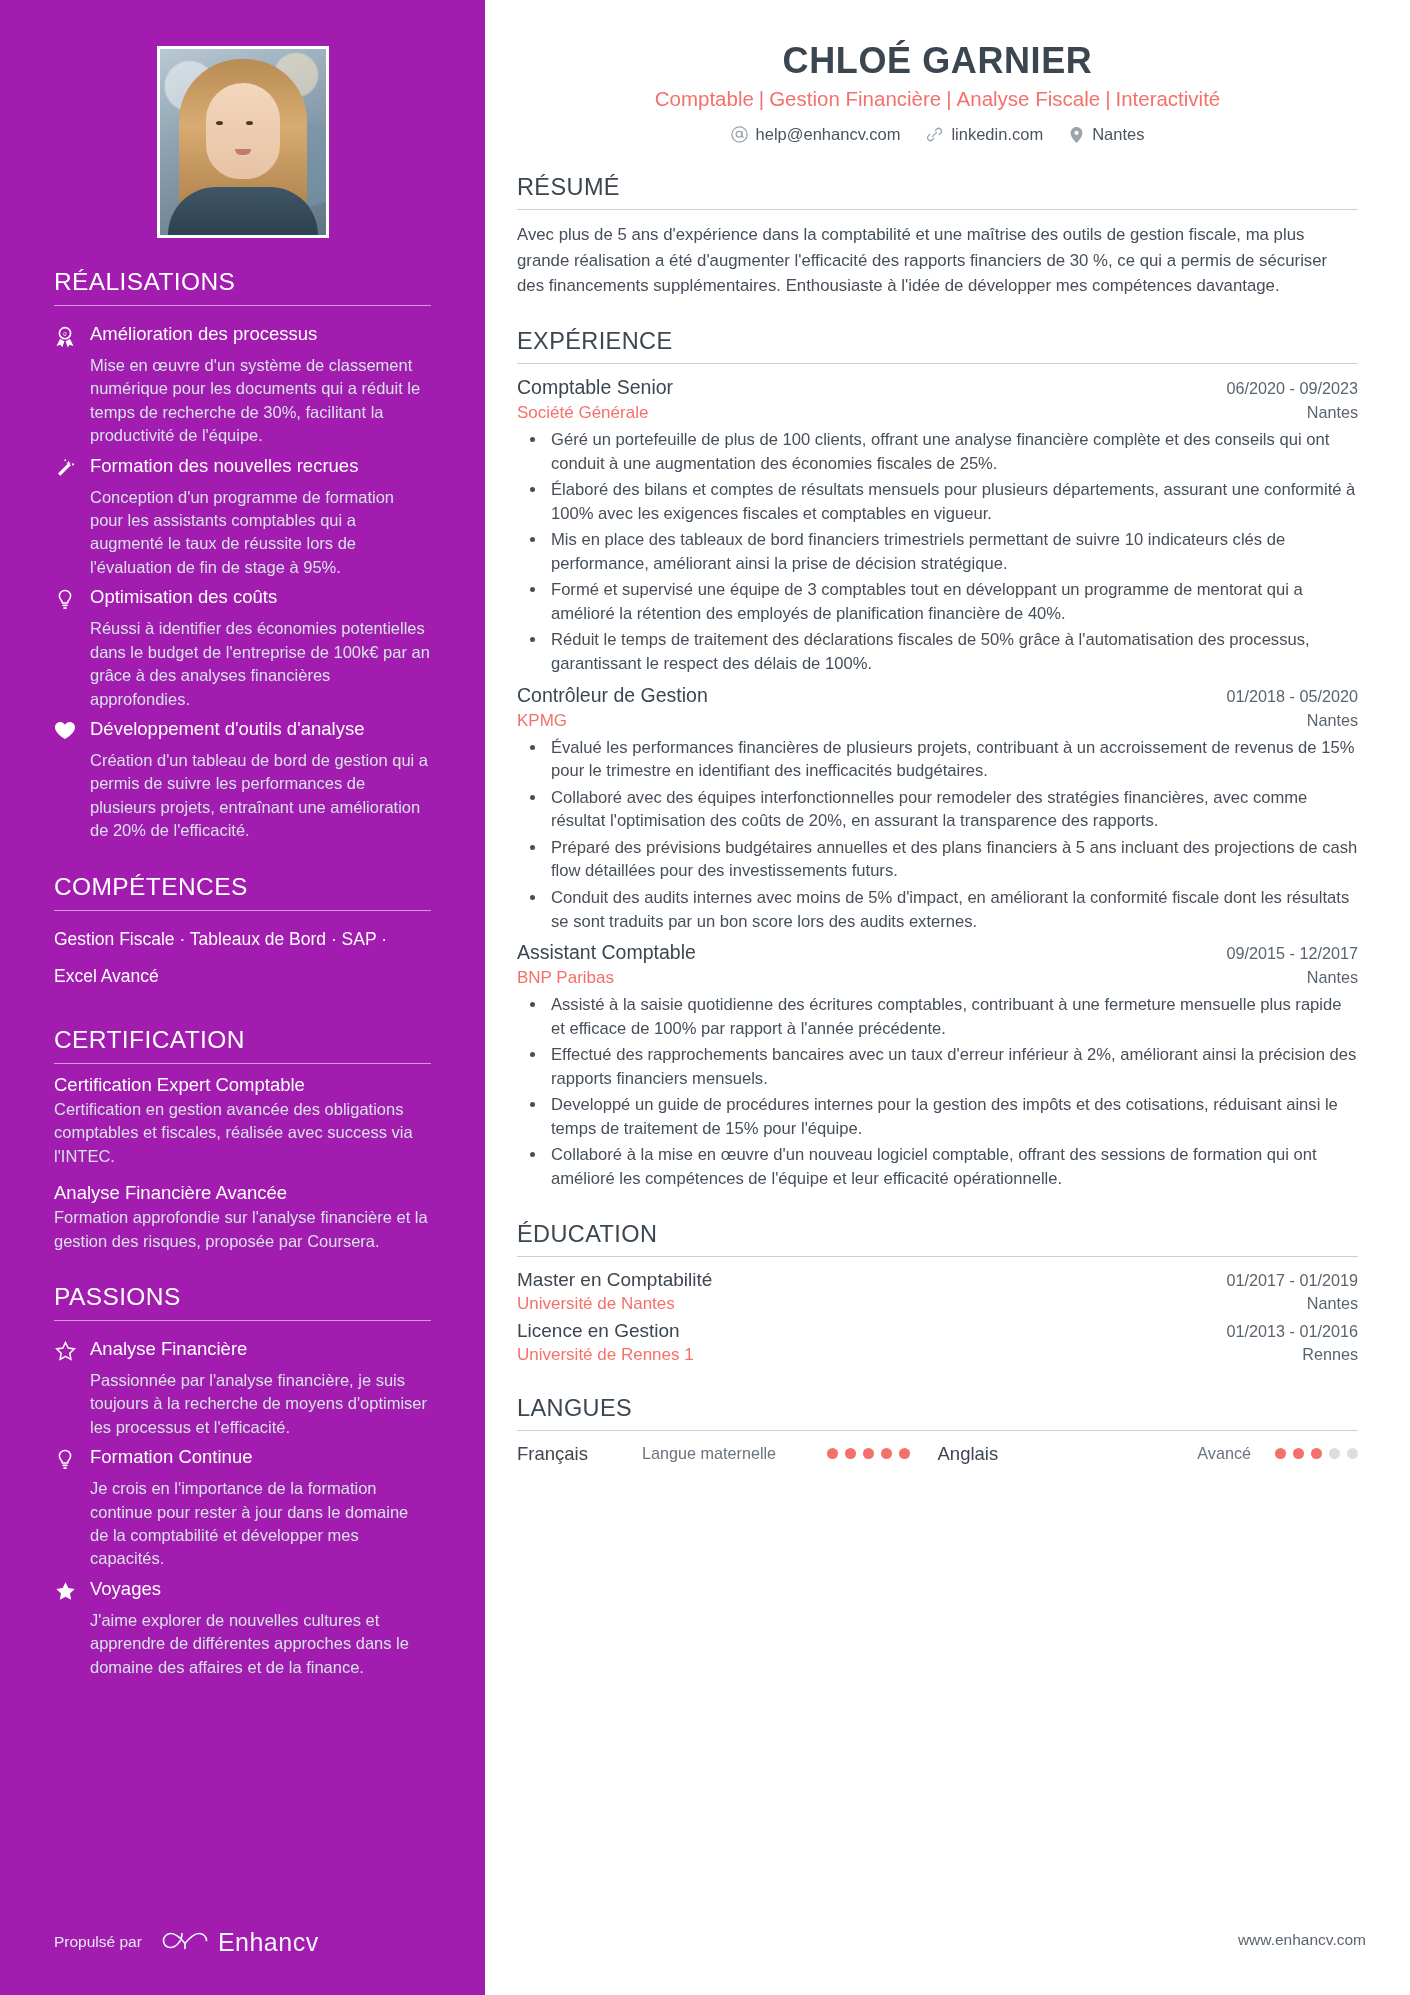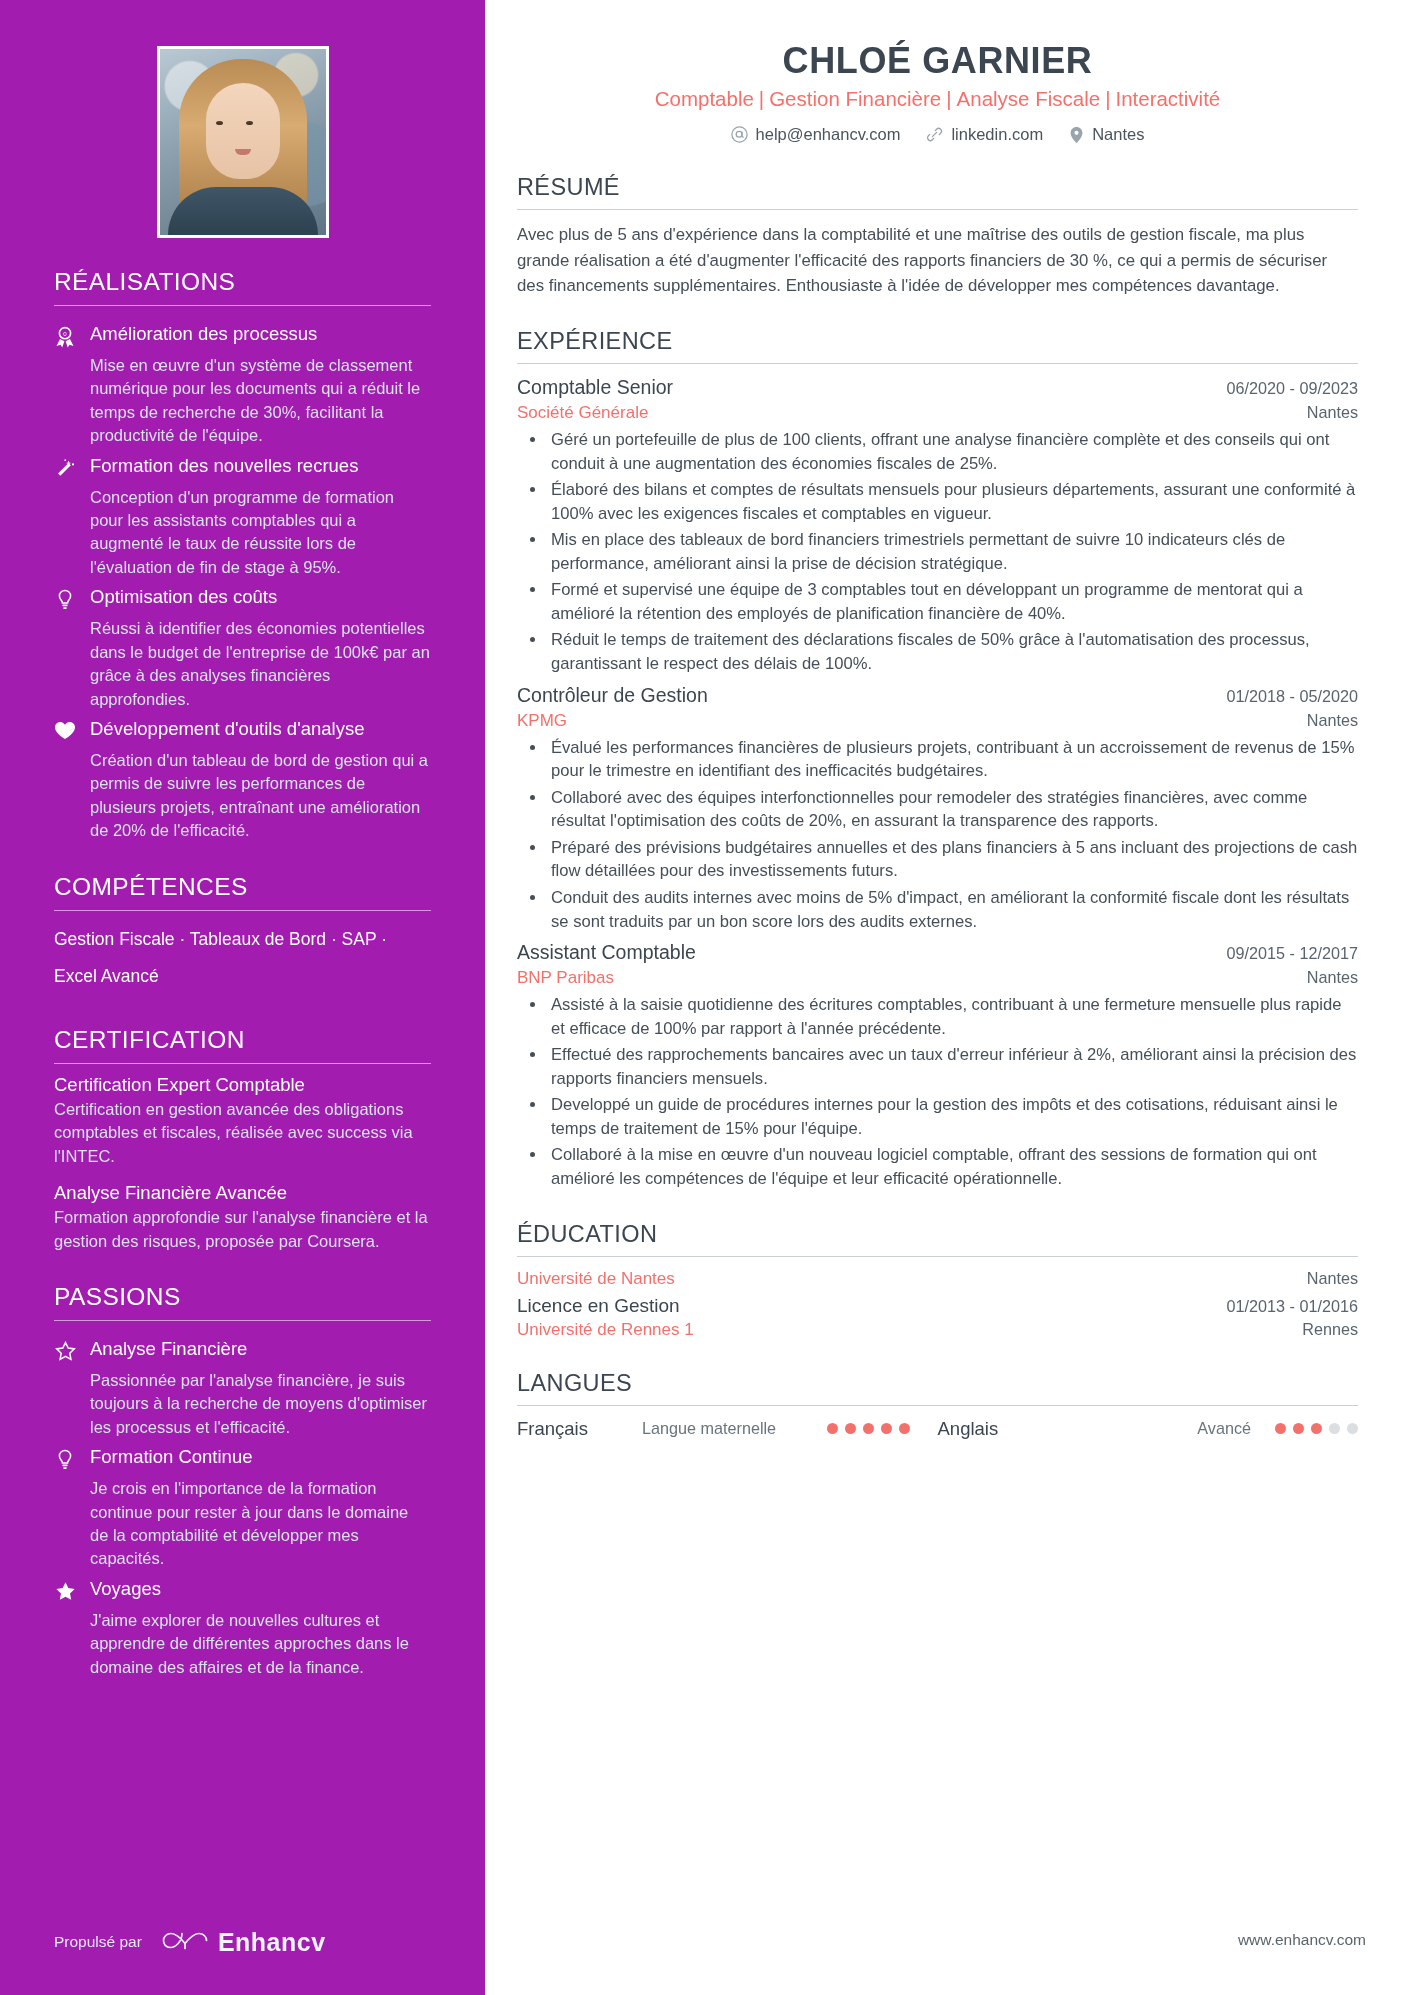--- a/index.html
+++ b/index.html
@@ -93,21 +93,21 @@
   .cert-item { margin-bottom: 14px; }
   .cert-title { font-size: 18.5px; color:#ffffff; margin-bottom: 2px; }
   .cert-desc { font-size: 16.5px; line-height: 1.42; color:#d7e2e9; }
 
   .footer-sb {
     position: absolute;
     left: 54px; bottom: 38px;
     display: flex; align-items: center; gap: 20px;
   }
   .footer-sb .fs-text { font-size: 15.5px; color:#e2eaf0; }
-  .brand { display:flex; align-items:center; gap:10px;font-weight:bold; }
+  .brand { display:flex; align-items:center; gap:10px; }
   .brand-name { font-size: 25px; color:#eef4f8; letter-spacing:.5px; }
 
   
   .main { flex: 1 1 auto; padding: 40px 52px 12px 32px; }
   .name {
     font-size: 36px; font-weight: bold; color:#3c4650;
     letter-spacing: .6px; text-align:center; line-height: 1.15;
   }
   .headline {
     font-size: 20.5px; color:#f4706a; text-align:center; margin-top: 6px; font-weight:400;
@@ -423,20 +423,24 @@
           <li>Collaboré à la mise en œuvre d'un nouveau logiciel comptable, offrant des sessions de formation qui ont amélioré les compétences de l'équipe et leur efficacité opérationnelle.</li>
         </ul>
       </div>
     </section>
 
     <section class="m-section">
       <div class="m-h">ÉDUCATION</div>
       <div class="m-rule"></div>
 
       <div class="edu">
+        <div class="edu-row">
+          <span class="edu-title">Master en Comptabilité</span>
+          <span class="edu-date">01/2017 - 01/2019</span>
+        </div>
         <div class="edu-row2">
           <span class="edu-school">Université de Nantes</span>
           <span class="edu-loc">Nantes</span>
         </div>
       </div>
 
       <div class="edu">
         <div class="edu-row">
           <span class="edu-title">Licence en Gestion</span>
           <span class="edu-date">01/2013 - 01/2016</span>

